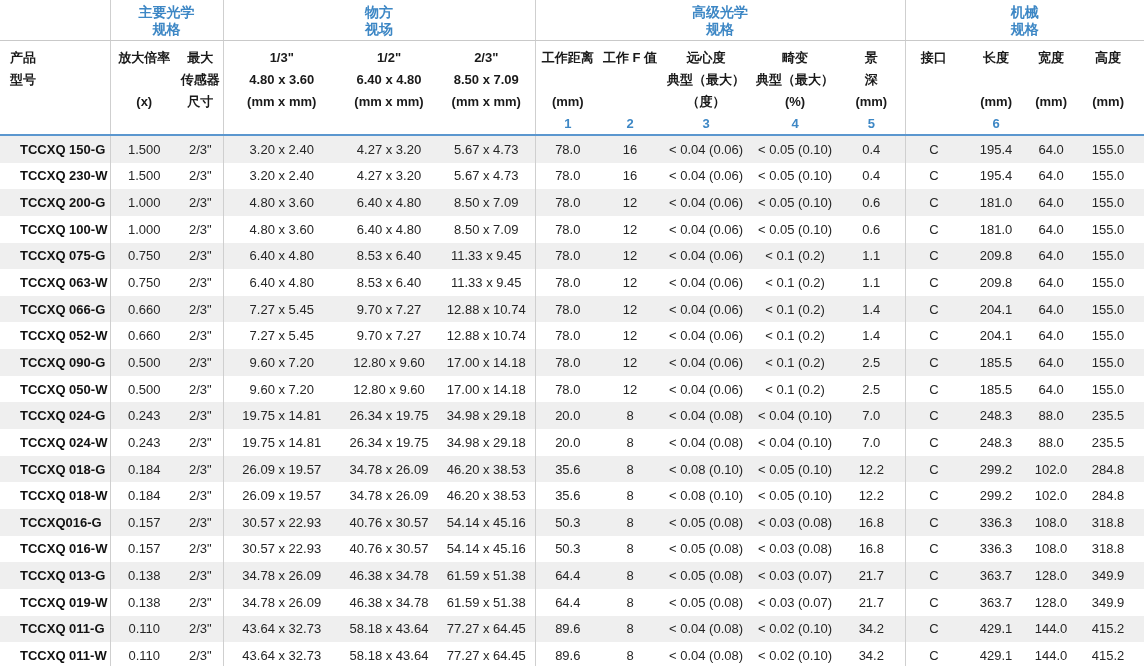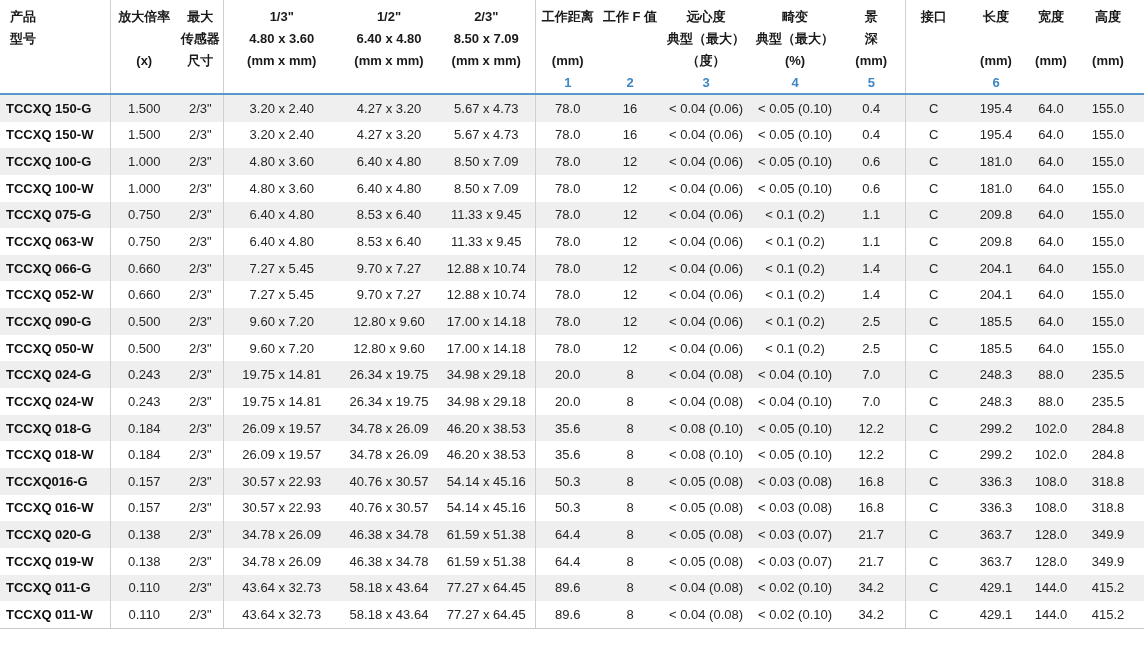--- a/index.html
+++ b/index.html
@@ -21,21 +21,21 @@
   .hl.r{font-weight:700;}
   .note{height:21px;line-height:21px;font-size:13px;text-align:center;
         color:#3d87c5;font-weight:700;}
   th.left .hl{text-align:left;padding-left:10px;}
   
   .gb{border-left:1px solid #cfcfcf;}
   
   tbody td{height:26.65px;padding:0;font-size:13px;color:#262626;
            text-align:center;white-space:nowrap;}
   tbody tr.alt{background:#efefef;}
-  tbody td.model{text-align:left;padding-left:6px;font-weight:700;color:#121212;}
+  tbody td.model{text-align:left;padding-left:20px;font-weight:700;color:#121212;}
   tbody tr:last-child td{border-bottom:1px solid #c9c9c9;}
 </style>
 </head>
 <body>
 
 <table>
   <colgroup>
     <col style="width:110px">
       <col style="width:68px">
       <col style="width:45px">
@@ -46,20 +46,39 @@
       <col style="width:60px">
       <col style="width:92px">
     <col style="width:86px">
       <col style="width:67px">
       <col style="width:57px">
     <col style="width:68px">
       <col style="width:42px">
       <col style="width:72px">
   </colgroup>
   <thead>
+    <tr class="grouprow">
+      <th></th>
+      <th colspan="2" class="gb">
+        <div class="group-title">主要光学
+规格</div>
+      </th>
+      <th colspan="3" class="gb">
+        <div class="group-title">物方
+视场</div>
+      </th>
+      <th colspan="5" class="gb">
+        <div class="group-title">高级光学
+规格</div>
+      </th>
+      <th colspan="4" class="gb">
+        <div class="group-title">机械
+规格</div>
+      </th>
+    </tr>
     <tr class="colrow">
       <th class="left">
         <div class="hl b">产品</div>
         <div class="hl b">型号</div>
         <div class="hl"></div>
           <div class="note"></div>
       </th>
       <th class="gb">
         <div class="hl b">放大倍率</div>
         <div class="hl"></div>
@@ -158,38 +177,38 @@
         <td>16</td>
         <td>&lt; 0.04 (0.06)</td>
         <td>&lt; 0.05 (0.10)</td>
         <td>0.4</td>
         <td class="gb">C</td>
         <td>195.4</td>
         <td>64.0</td>
         <td>155.0</td>
       </tr>
       <tr>
-        <td class="model">TCCXQ 150-W</td>
+        <td class="model">TCCXQ 230-W</td>
         <td class="gb">1.500</td>
         <td>2/3"</td>
         <td class="gb">3.20 x 2.40</td>
         <td>4.27 x 3.20</td>
         <td>5.67 x 4.73</td>
         <td class="gb">78.0</td>
         <td>16</td>
         <td>&lt; 0.04 (0.06)</td>
         <td>&lt; 0.05 (0.10)</td>
         <td>0.4</td>
         <td class="gb">C</td>
         <td>195.4</td>
         <td>64.0</td>
         <td>155.0</td>
       </tr>
       <tr class="alt">
-        <td class="model">TCCXQ 100-G</td>
+        <td class="model">TCCXQ 200-G</td>
         <td class="gb">1.000</td>
         <td>2/3"</td>
         <td class="gb">4.80 x 3.60</td>
         <td>6.40 x 4.80</td>
         <td>8.50 x 7.09</td>
         <td class="gb">78.0</td>
         <td>12</td>
         <td>&lt; 0.04 (0.06)</td>
         <td>&lt; 0.05 (0.10)</td>
         <td>0.6</td>
@@ -413,21 +432,21 @@
         <td>8</td>
         <td>&lt; 0.05 (0.08)</td>
         <td>&lt; 0.03 (0.08)</td>
         <td>16.8</td>
         <td class="gb">C</td>
         <td>336.3</td>
         <td>108.0</td>
         <td>318.8</td>
       </tr>
       <tr class="alt">
-        <td class="model">TCCXQ 020-G</td>
+        <td class="model">TCCXQ 013-G</td>
         <td class="gb">0.138</td>
         <td>2/3"</td>
         <td class="gb">34.78 x 26.09</td>
         <td>46.38 x 34.78</td>
         <td>61.59 x 51.38</td>
         <td class="gb">64.4</td>
         <td>8</td>
         <td>&lt; 0.05 (0.08)</td>
         <td>&lt; 0.03 (0.07)</td>
         <td>21.7</td>

